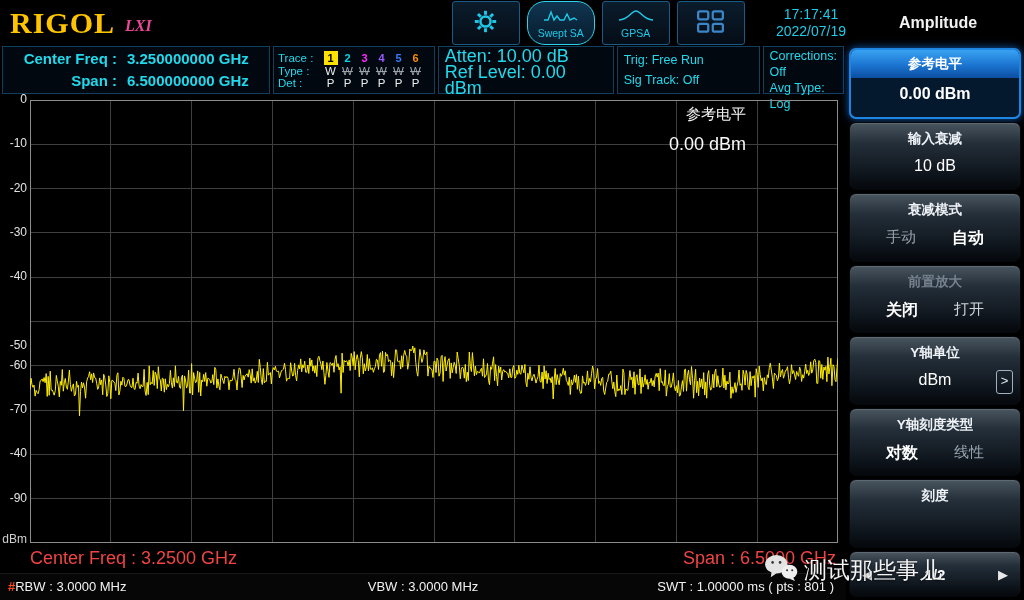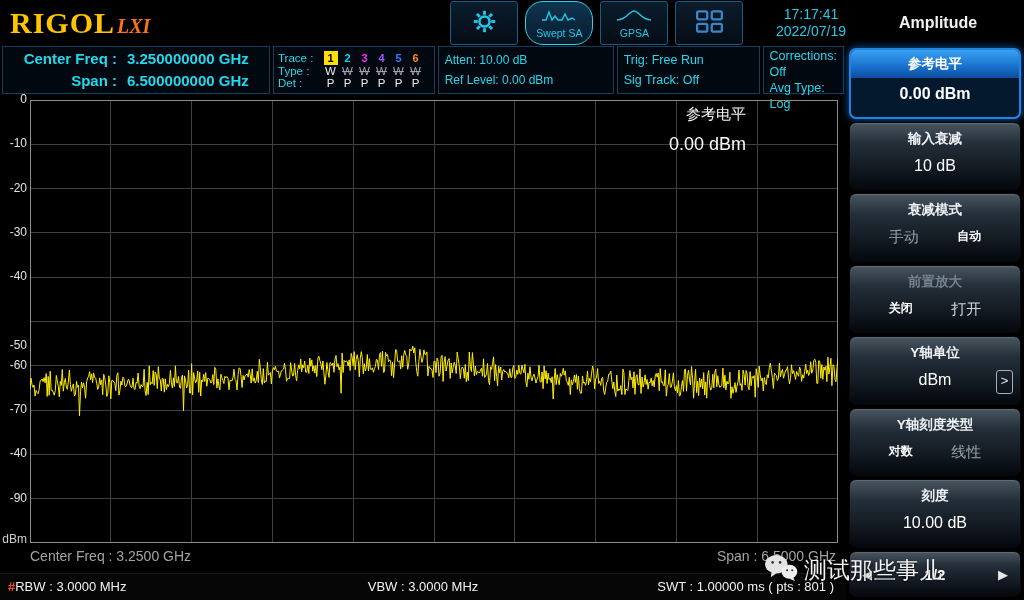--- a/index.html
+++ b/index.html
@@ -4,21 +4,21 @@
 <style>
   html,body{margin:0;padding:0;background:#222;}
   .screen{position:relative;width:1024px;height:600px;background:#000;overflow:hidden;
           font-family:"Liberation Sans","DejaVu Sans",sans-serif;color:#fff;}
 
   
   .topbar{position:absolute;left:0;top:0;width:1024px;height:46px;display:flex;align-items:center;justify-content:space-between;}
   .brand{font-family:"Liberation Serif","DejaVu Serif",serif;font-weight:bold;font-size:30px;
          color:#ffc400;letter-spacing:1px;margin-left:10px;}
   .lxi{font-family:"Liberation Serif","DejaVu Serif",serif;font-style:italic;font-weight:bold;
-       font-size:20px;color:#f97316;margin-left:2px;margin-top:6px;}
+       font-size:16px;color:#ec4899;margin-left:10px;margin-top:6px;}
   .toolbar{display:flex;gap:7px;margin-left:300px;}
   .tool-btn{min-width:52px;height:38px;border:1px solid #1a5a86;border-radius:3px;
             background:linear-gradient(#0b1c2c,#050d16);display:flex;flex-direction:column;
             align-items:center;justify-content:center;gap:1px;padding:2px 7px;cursor:pointer;}
   .tool-btn.selected{border-color:#2fd2ee;background:linear-gradient(#0f3550,#081b2c);border-radius:18px;}
   .tool-label{font-size:10.5px;color:#1ec8e8;white-space:nowrap;}
   .clock{margin-left:auto;margin-right:6px;text-align:center;color:#1ecbe8;font-size:14px;line-height:17px;}
   .amp-title{width:172px;text-align:center;font-size:16px;font-weight:bold;color:#f2f2f2;}
 
   
@@ -35,53 +35,53 @@
   .trace-grid .rlab{font-size:11.5px;color:#22d9ec;text-align:left;}
   .tn{width:14px;height:14px;line-height:14px;text-align:center;font-size:11px;font-weight:bold;margin:0 auto;}
   .tn1{background:#ffe000;color:#000;}
   .tn2{color:#00d8e8;}
   .tn3{color:#ff2bff;}
   .tn4{color:#9a5bff;}
   .tn5{color:#3a7bff;}
   .tn6{color:#ff8c00;}
   .tcell{font-size:11.5px;text-align:center;color:#ececec;}
   .struck{text-decoration:line-through;color:#9ba2a8;}
-  .status-box{width:185px;font-size:12px;line-height:16px;}
+  .status-box{width:185px;font-size:18px;line-height:16px;}
   .trig-box{width:150px;font-size:12.5px;line-height:16px;}
   .corr-box{flex:1;font-size:12.5px;line-height:16px;}
 
   
   .plot-region{position:absolute;left:0;top:95px;width:846px;height:505px;}
   .spectrum-svg{position:absolute;left:30px;top:5px;}
   .ytick{position:absolute;width:27px;text-align:right;font-size:12px;color:#e2e2e2;left:0;}
   .yunit{position:absolute;left:0;width:27px;text-align:right;font-size:12px;color:#cfcfcf;}
   .annotation{position:absolute;right:100px;top:10px;text-align:right;z-index:3;}
   .annotation .a-lab{font-size:15px;color:#f5f5f5;}
   .annotation .a-val{font-size:18px;color:#fafafa;margin-top:10px;}
-  .plot-footer{position:absolute;left:0;top:451px;width:846px;height:22px;font-size:14px;color:#a3a3a3;}
+  .plot-footer{position:absolute;left:0;top:451px;width:846px;height:22px;font-size:18px;color:#ef4444;}
   .pf-left{position:absolute;left:30px;top:2px;}
   .pf-right{position:absolute;right:10px;top:2px;}
   .bw-bar{position:absolute;left:0;bottom:0;width:846px;height:26px;background:#060606;border-top:1px solid #181818;
           font-size:13px;color:#f2f2f2;}
   .bw-left{position:absolute;left:8px;top:5px;}
   .bw-center{position:absolute;left:50%;transform:translateX(-50%);top:5px;}
   .bw-right{position:absolute;right:12px;top:5px;}
   .hash{color:#ff4a20;font-weight:bold;}
 
   
   .sidebar{position:absolute;left:846px;top:46px;width:178px;height:554px;background:#000;
            display:flex;flex-direction:column;padding:2px 3px 3px;box-sizing:border-box;gap:3px;}
   .menu-btn{flex:1;position:relative;border-radius:7px;border:1px solid #05080c;cursor:pointer;
             background:linear-gradient(180deg,#49555f 0%,#242f3a 30%,#0d131a 80%,#05080c 100%);
             box-shadow:inset 0 1px 1px rgba(255,255,255,.14);overflow:hidden;}
   .btn-title{margin-top:7px;text-align:center;font-size:13.5px;font-weight:bold;color:#eef2f6;}
   .btn-value{margin-top:9px;text-align:center;font-size:16px;color:#ffffff;}
   .btn-options{display:flex;justify-content:space-evenly;margin-top:9px;font-size:15px;}
   .opt{color:#97a3af;}
-  .opt.sel{color:#ffffff;font-weight:bold;font-size:12px;}
+  .opt.sel{color:#ffffff;font-weight:bold;font-size:16px;}
   .menu-btn.active{border:2px solid #1e86e0;box-shadow:0 0 9px #0f5cb4;background:#04182e;}
   .menu-btn.active .btn-title{margin:0;height:28px;line-height:28px;
             background:linear-gradient(180deg,#39a2f2 0%,#1b74d0 55%,#0c4ea0 100%);color:#fff;}
   .menu-btn.active .btn-value{margin-top:7px;font-weight:bold;}
   .menu-btn.disabled .btn-title{color:#76828e;}
   .chevron-box{position:absolute;right:7px;top:33px;width:15px;height:22px;border:1px solid #9fb0c0;
                border-radius:3px;color:#e2eaf2;font-size:13px;line-height:20px;text-align:center;}
   .pager{height:44px;flex:none;display:flex;align-items:center;justify-content:space-between;
          padding:0 12px;font-size:14px;}
   .pager .pg-label{font-size:15px;font-weight:bold;color:#fff;}
@@ -297,21 +297,20 @@
     </div>
     <div class="menu-btn">
       <div class="btn-title">Y轴刻度类型</div>
       <div class="btn-options">
         <span class="opt sel">对数</span>
         <span class="opt">线性</span>
       </div>
     </div>
     <div class="menu-btn">
       <div class="btn-title">刻度</div>
-      <div class="btn-value">10.00 dB</div>
     </div>
     <div class="menu-btn pager">
       <span class="pg-arrow">◀</span>
       <span class="pg-label">1/2</span>
       <span class="pg-arrow">▶</span>
     </div>
   </div>
 
   <div class="watermark">
     <span>

